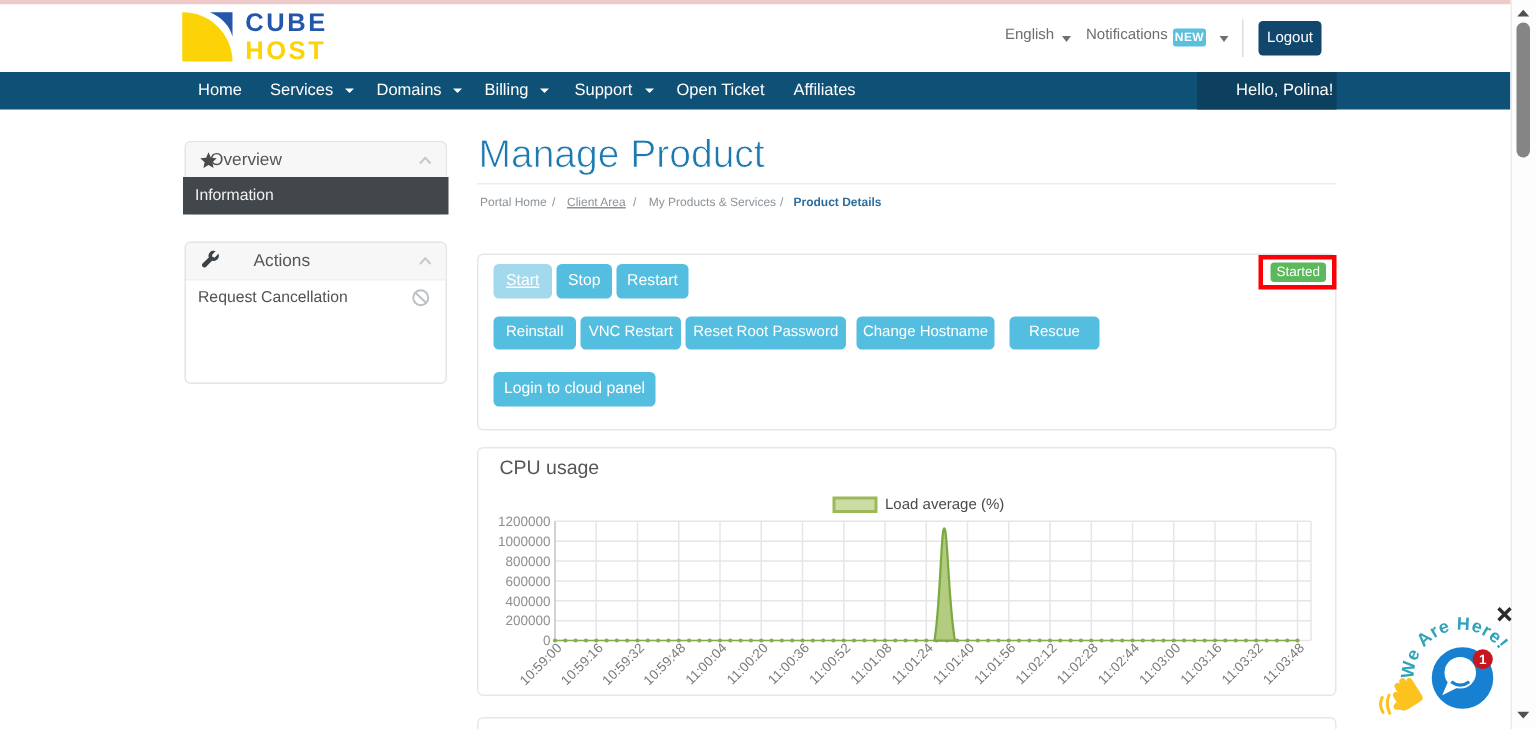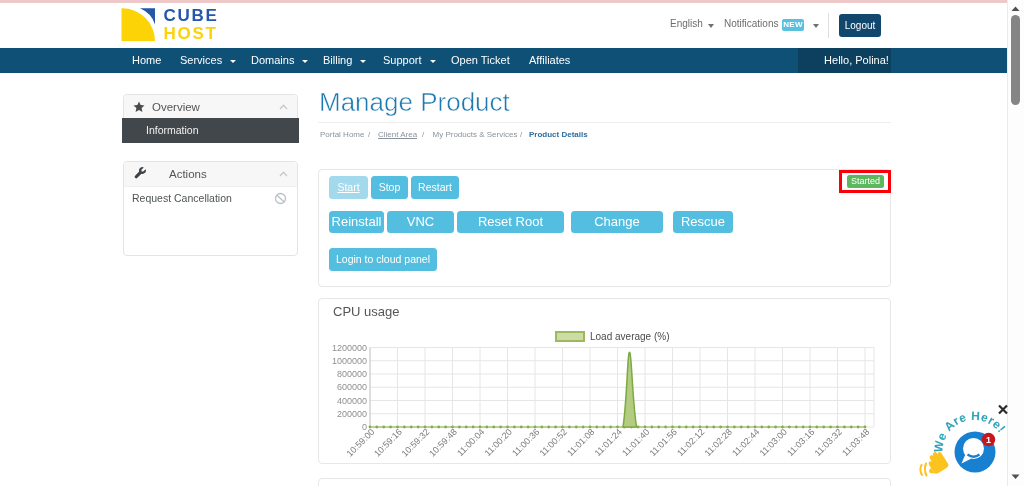--- a/index.html
+++ b/index.html
@@ -27,31 +27,31 @@
 
 .spanel { position:absolute; left:123px; width:175px; background:#fff;
   border:1px solid #e4e4e4; border-radius:4px; }
 .sphead { height:24px; line-height:24px; background:#f7f7f7; color:#555; font-size:11.5px;
   padding-left:12px; position:relative; border-radius:4px 4px 0 0;}
 .sphead .chev { position:absolute; right:9px; top:9px; line-height:0; }
 .spitem { height:23px; line-height:23px; font-size:10.5px; color:#4f5354; padding-left:8px;
   border-top:1px solid #f0f0f0; position:relative; }
 .spitem .ricon { position:absolute; right:10px; top:5px; line-height:0; }
 #info { position:absolute; left:122px; top:118px; width:177px; height:25px; background:#42474b;
-  color:#f2f2f2; font-size:10.5px; line-height:25px; padding-left:24px; }
+  color:#f2f2f2; font-size:10.5px; line-height:25px; padding-left:8px; }
 
 #h1 { position:absolute; left:319px; top:87px; font-size:26px; color:#1d7ab0; font-weight:normal; letter-spacing:0px; -webkit-text-stroke:0.5px #ffffff; }
 #hrule { position:absolute; left:318px; top:122px; width:573px; height:1px; background:#ededed; }
 .crumb { position:absolute; top:130px; font-size:8px; color:#8b939a; }
 .crumb.b { color:#2e6e9e; font-weight:bold; }
 .panel { position:absolute; left:318px; width:573px; background:#fff; border:1px solid #e7e7e7; border-radius:4px; }
 .btn { position:absolute; height:23px; background:#53bedf; color:#fff; font-size:10.5px;
   border-radius:3.5px; text-align:center; line-height:23px; }
 .btn.dis { background:#a3d9ec;text-decoration:underline; }
-.btn.r2 { height:22px; line-height:22px; font-size:13px; }
+.btn.r2 { height:22px; line-height:22px; font-size:10px; }
 #redbox { position:absolute; left:839px; top:170px; width:52px; height:23px; border:3px solid #fb0007; background:#fff; }
 #started { position:absolute; left:847px; top:175px; width:37px; height:13px; background:#5cb85c;
   border-radius:2.5px; color:#fff; font-size:9px; text-align:center; line-height:13px; }
 #cputitle { position:absolute; left:333px; top:304px; font-size:13px; color:#555; }
 
 #sbar { position:absolute; left:1007px; top:0; width:17px; height:486px; background:#fdfdfd; border-left:1px solid #ebebeb; }
 #sthumb { position:absolute; left:1011px; top:15px; width:9px; height:90px; background:#858585; border-radius:5px; }
 </style>
 </head>
 <body>
@@ -81,21 +81,21 @@
   <div class="nav-item" style="left:451px;">Open Ticket</div>
   <div class="nav-item" style="left:529px;">Affiliates</div>
   <div id="hello">Hello, Polina! <span class="ncaret"></span></div>
 </div>
 
 <div class="spanel" style="top:94px; height:49px;">
   <div class="sphead">
     <svg style="position:absolute;left:9px;top:5.5px;" width="12" height="12" viewBox="0 0 12 12">
         <path d="M6 0.5 L7.6 4.1 L11.5 4.5 L8.6 7.1 L9.4 11 L6 9 L2.6 11 L3.4 7.1 L0.5 4.5 L4.4 4.1 Z" fill="#4a4a4a"></path>
       </svg>
-    <span style="margin-left:16px;">Overview</span>
+    <span style="margin-left:4px;">Overview</span>
     <span class="chev"><svg width="9" height="6" viewBox="0 0 9 6">
           <path d="M1 5 L4.5 1.2 L8 5" stroke="#c9c9c9" stroke-width="1.4" fill="none"></path>
         </svg></span>
   </div>
 </div>
 <div id="info">Information</div>
 
 <div class="spanel" style="top:161px; height:95px;">
   <div class="sphead">
     <svg style="position:absolute;left:10px;top:5px;" width="13" height="13" viewBox="0 0 13 13">

